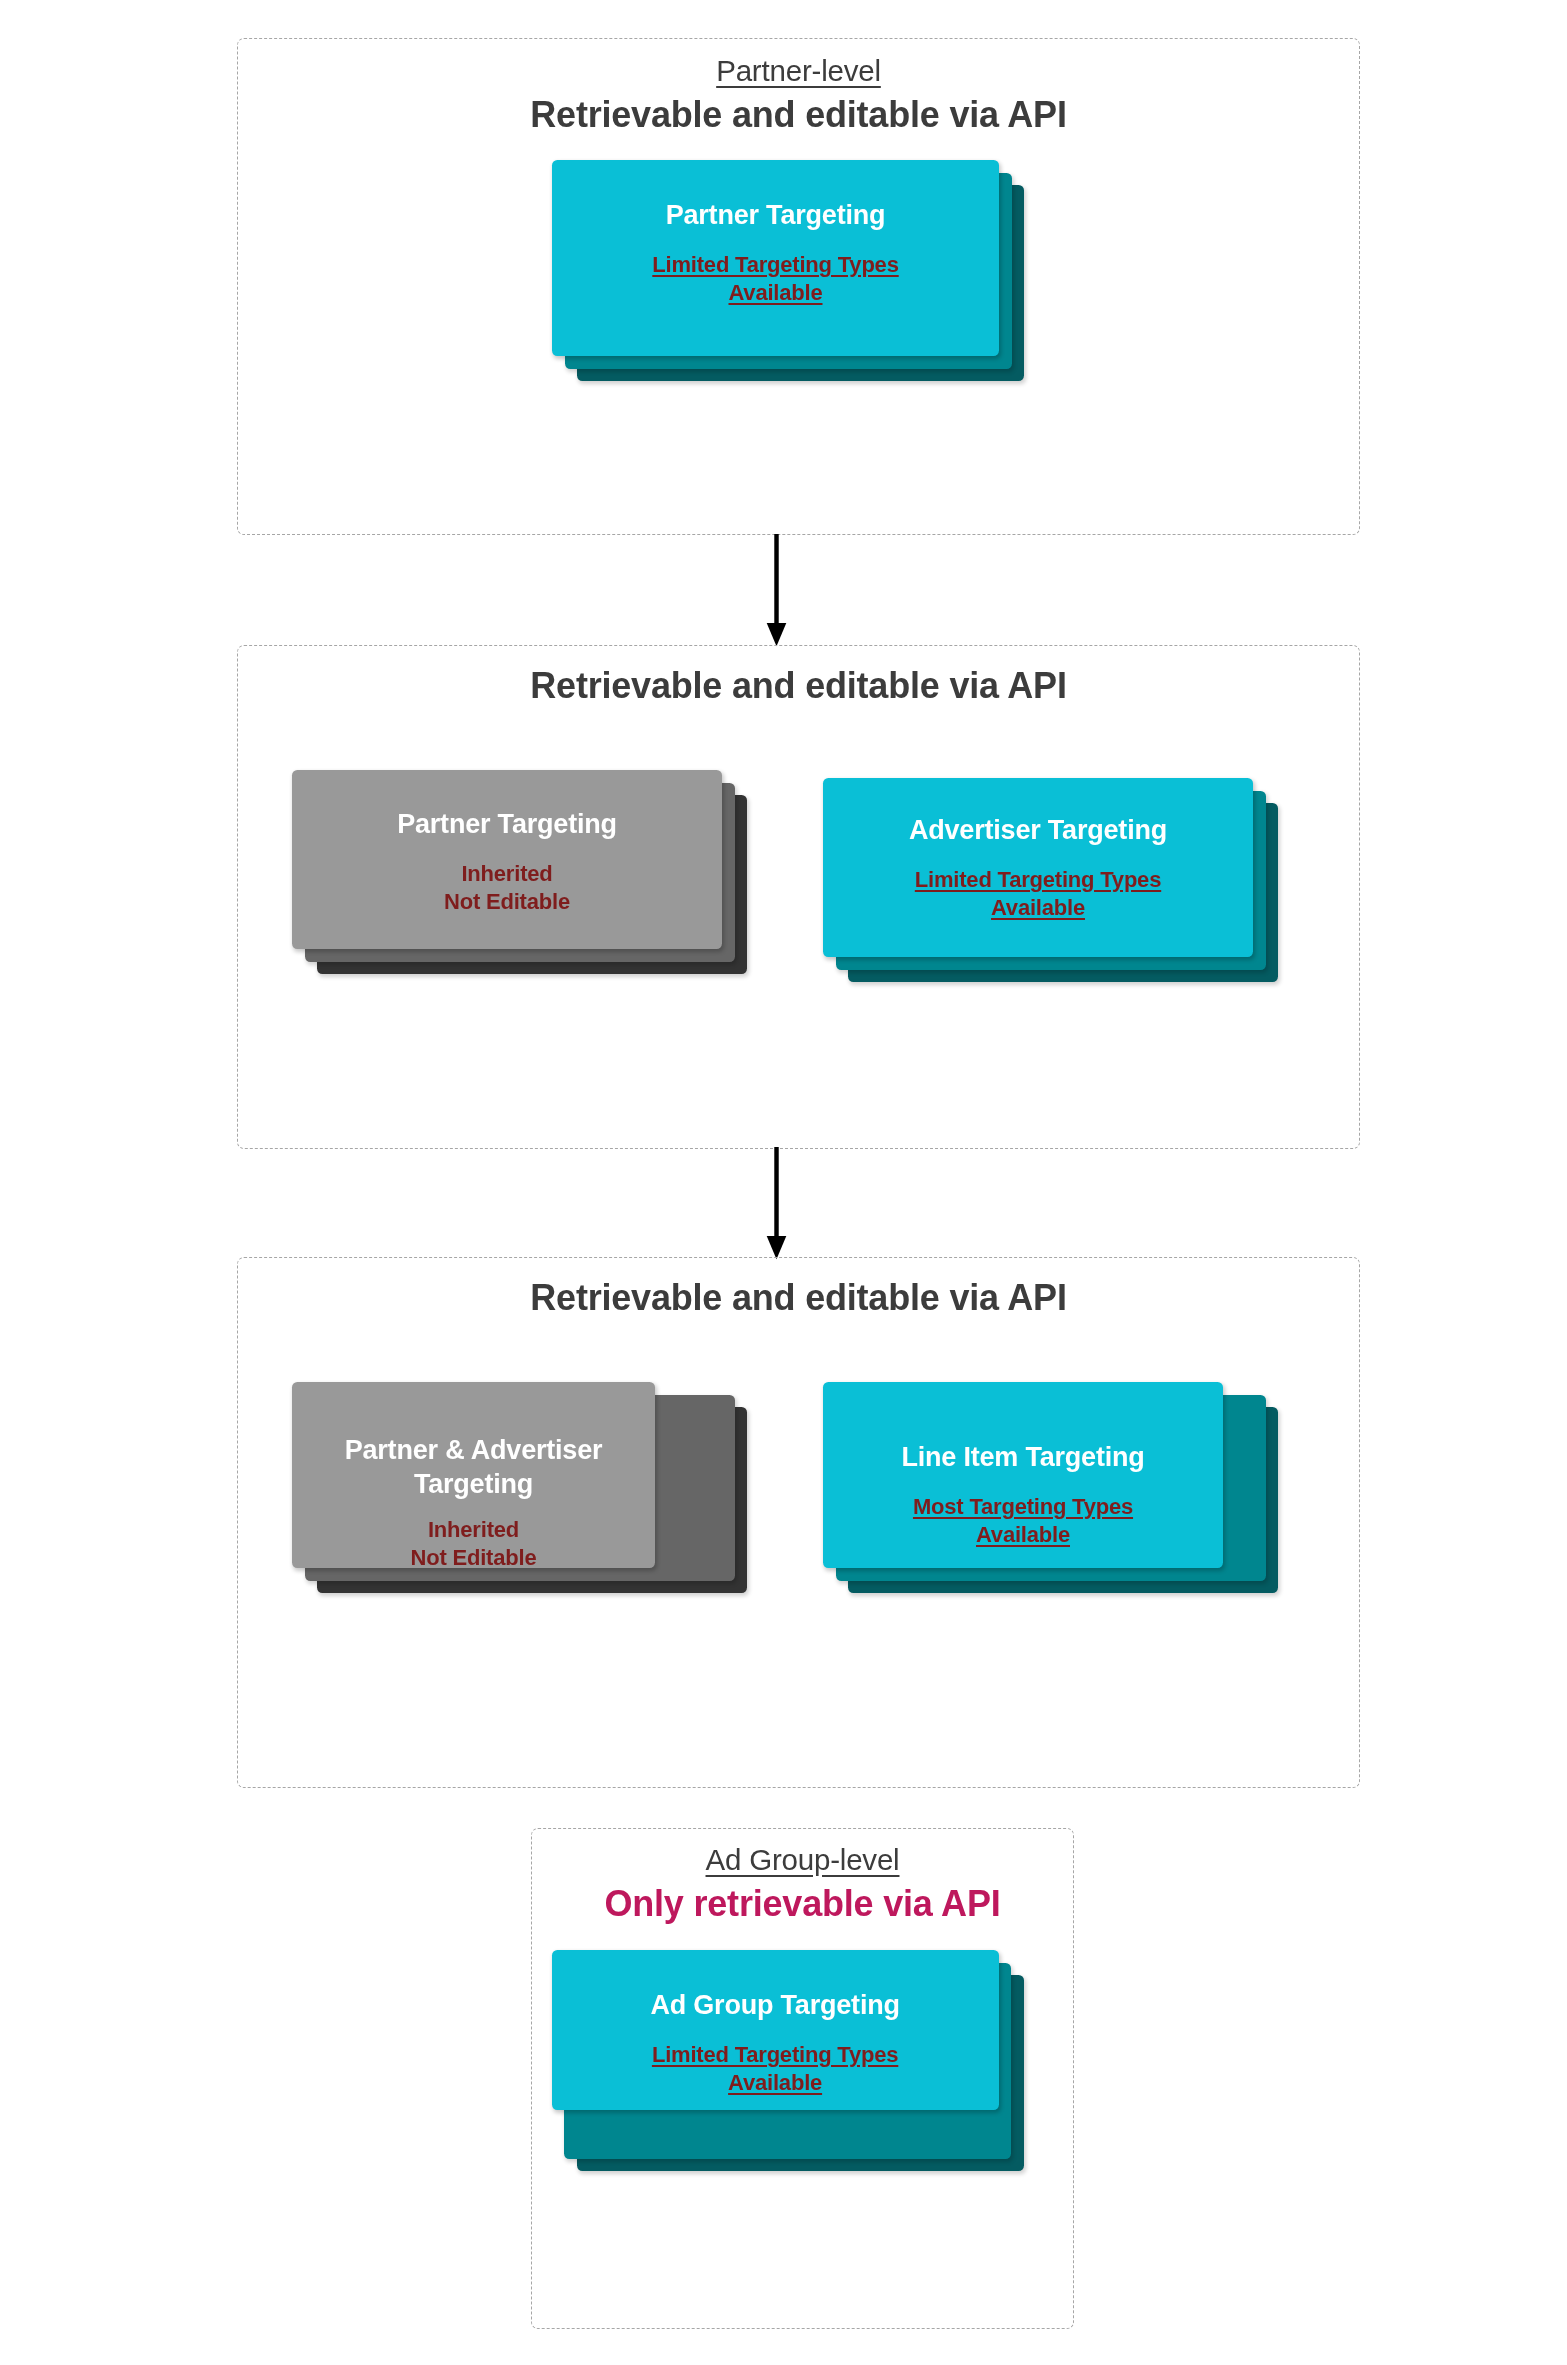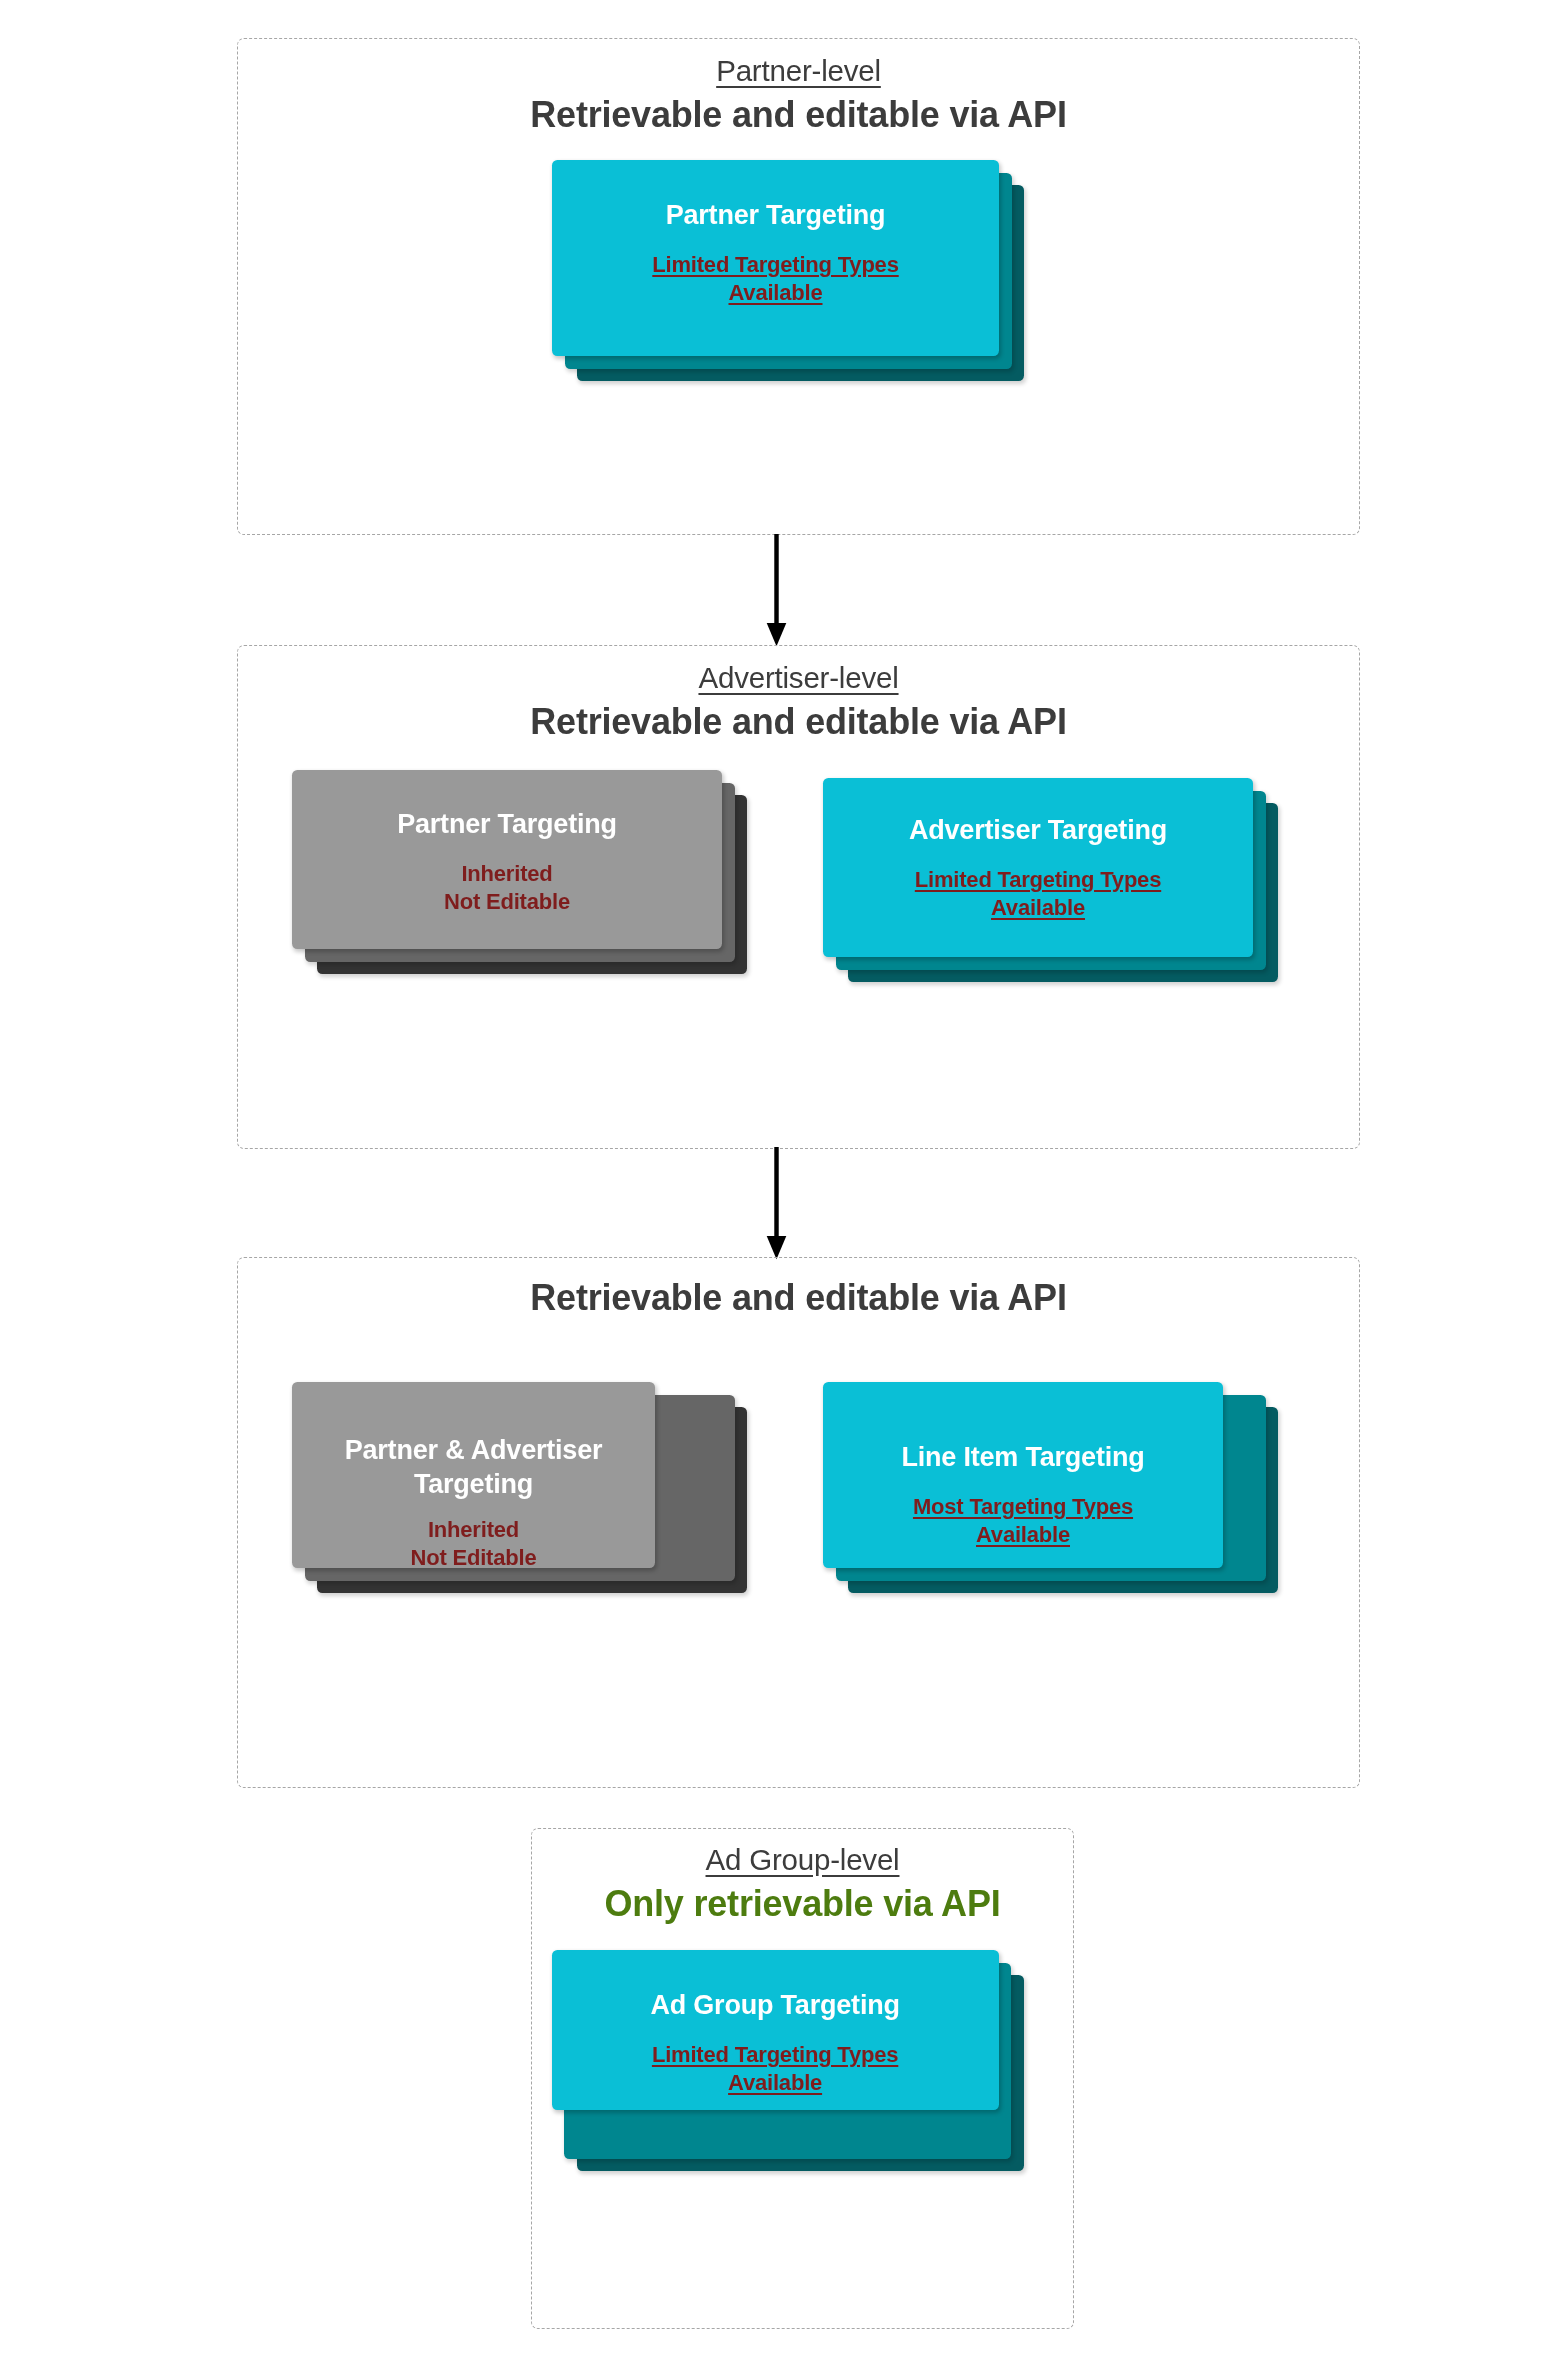--- a/index.html
+++ b/index.html
@@ -49,21 +49,21 @@
     line-height: 1.22;
     letter-spacing: -0.2px;
   }
   .level-sub {
     font-size: 36px;
     font-weight: 700;
     line-height: 1.3;
     margin-top: 2.7px;
     letter-spacing: -0.2px;
   }
-  .level-sub.warn { color: #4d7c0f; }
+  .level-sub.warn { color: #be185d; }
 
   #head-partner    { top: 14.3px; }
   #head-advertiser { top: 14.3px; }
   #head-lineitem   { top: 14.3px; }
   #head-adgroup    { top: 13.4px; }
 
   
   .stack {
     position: absolute;
   }
@@ -130,21 +130,20 @@
     </div>
   </div>
 
   <svg class="arrow" style="left:764px; top:534px; width:25px; height:114px;" viewBox="0 0 28 128">
     <line x1="14" y1="0" x2="14" y2="106" stroke="#000000" stroke-width="5"></line>
     <polygon points="14,126 3,100 25,100" fill="#000000"></polygon>
   </svg>
 
   <div class="level-box" id="level-advertiser">
     <div class="level-head" id="head-advertiser">
-      <div class="level-title">Advertiser-level</div>
       <div class="level-sub">Retrievable and editable via API</div>
     </div>
 
     <div class="stack" style="left:54px; top:124px; width:430px; height:179px;">
       <div class="sheet back2" style="width:430px; height:179px; background:#333333;"></div>
       <div class="sheet back1" style="width:430px; height:179px; background:#666666;"></div>
       <div class="sheet front" style="width:430px; height:179px; background:#999999; padding-top:38px;">
         <div class="card-title">Partner Targeting</div>
         <div class="card-sub" style="margin-top:18px;">Inherited</div>
         <div class="card-sub">Not Editable</div>

